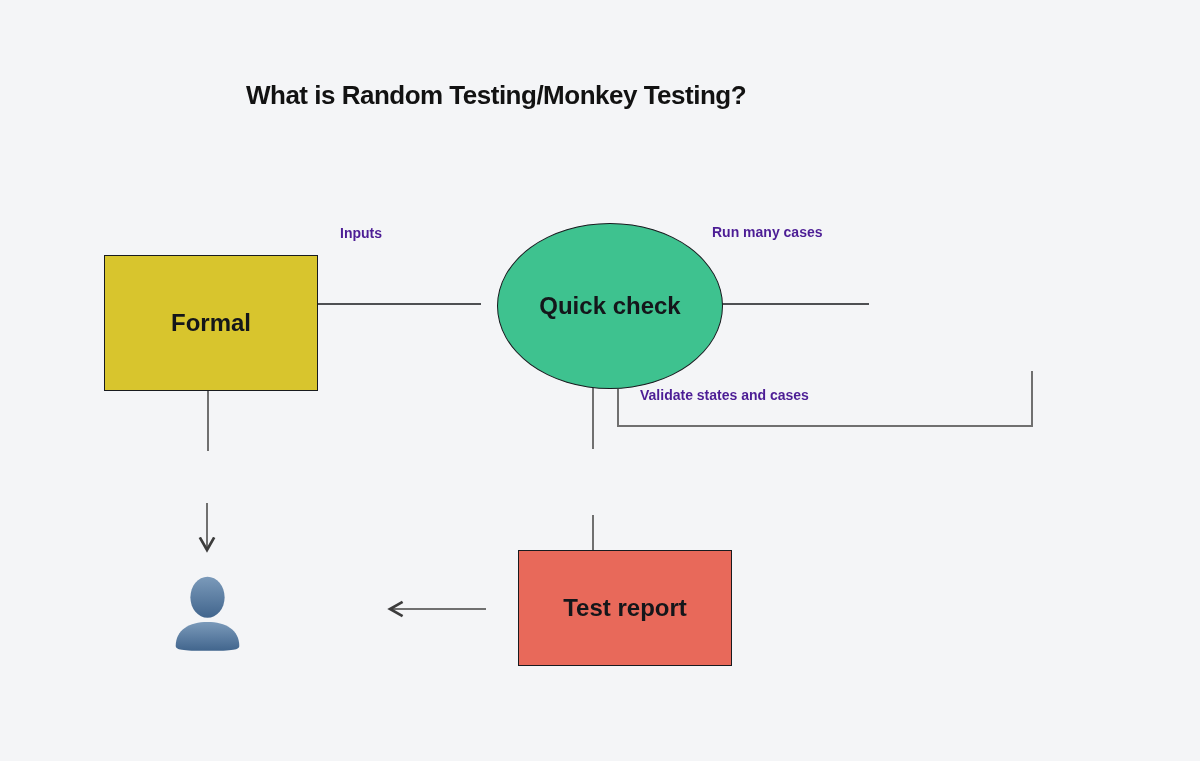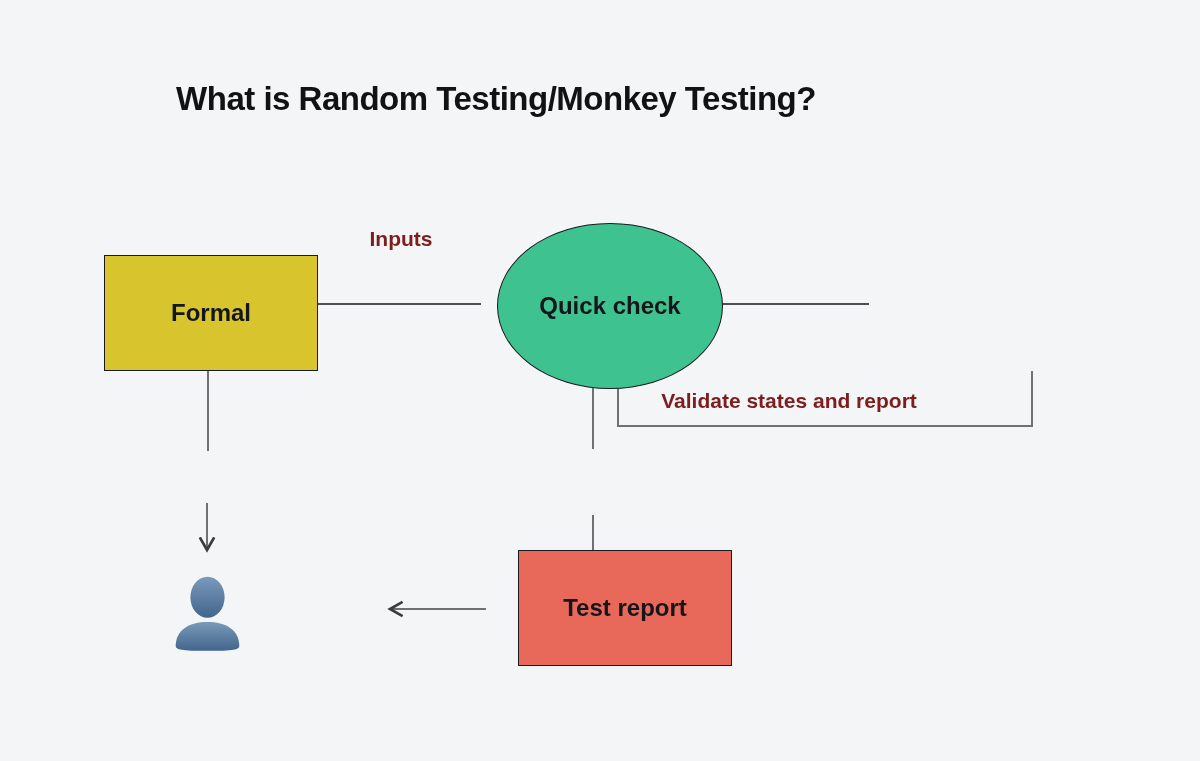--- a/index.html
+++ b/index.html
@@ -12,21 +12,21 @@
     width: 1200px;
     height: 761px;
     overflow: hidden;
     background: #f4f5f7;
   }
   .title {
     position: absolute;
     left: 0; top: 80px;
     width: 992px;
     text-align: center;
-    font-size: 33px;
+    font-size: 26px;
     font-weight: bold;
     letter-spacing: -0.5px;
     color: #121212;
   }
   svg.connectors {
     position: absolute;
     left: 0; top: 0;
     width: 1200px; height: 761px;
     pointer-events: none;
   }
@@ -38,31 +38,31 @@
     align-items: center;
     justify-content: center;
     text-align: center;
     font-size: 24px;
     font-weight: bold;
     color: #14161a;
     border: 1.6px solid #181b1f;
     box-sizing: border-box;
     line-height: 1.6;
   }
-  .node-formal       { left: 104px; top: 255px; width: 214px; height: 116px; }
+  .node-formal       { left: 104px; top: 255px; width: 214px; height: 136px; }
   .node-quick-check  { left: 497px; top: 223px; width: 226px; height: 166px; border-radius: 50%; }
   .node-system       { left: 869px; top: 254px; width: 213px; height: 116px; }
   .node-system .wrap-narrow { width: 150px; }
   .node-report       { left: 486px; top: 550px; width: 214px; height: 116px; }
   .edge-label {
     position: absolute;
-    font-size: 21px;
+    font-size: 14px;
     font-weight: bold;
-    color: #7f1d1d;
-    text-align: center;
+    color: #4c1d95;
+    text-align: left;
     line-height: 1.42;
   }
   .label-inputs          { left: 340px; top: 224px; width: 122px; }
   .label-run-many        { left: 712px; top: 223px; width: 148px; }
   .label-validate        { left: 640px; top: 386px; width: 298px; }
   .label-define          { left: 85px;  top: 463px; width: 250px; }
   .label-report-failures { left: 478px; top: 453px; width: 230px; }
   .user-icon {
     position: absolute;
     left: 166px; top: 572px;
@@ -107,21 +107,22 @@
   <div class="node node-quick-check" style="background-color: rgb(62, 194, 143);">
     <span>Quick check</span>
   </div>
 
 
   <div class="node node-report" style="background-color: rgb(232, 105, 90); margin-left: 32px;">
     <span>Test report</span>
   </div>
 
   <div class="edge-label label-inputs">Inputs</div>
-  <div class="edge-label label-validate">Validate states and report</div>
+  <div class="edge-label label-run-many">Run many cases</div>
+  <div class="edge-label label-validate">Validate states and cases</div>
 
   <svg class="user-icon" viewBox="0 0 64 64" aria-hidden="true">
     <defs>
       <linearGradient id="usergrad" x1="0" y1="0" x2="0" y2="1">
         <stop offset="0" stop-color="#7b9aba"></stop>
         <stop offset="1" stop-color="#41658d"></stop>
       </linearGradient>
     </defs>
     <ellipse cx="32" cy="19.5" rx="13.2" ry="15.8" fill="url(#usergrad)"></ellipse>
     <path d="M7.5,57 C7.5,44.5 18,38.5 32,38.5 C46,38.5 56.5,44.5 56.5,57 C56.5,59.8 52,60.8 32,60.8 C12,60.8 7.5,59.8 7.5,57 Z" fill="url(#usergrad)"></path>

